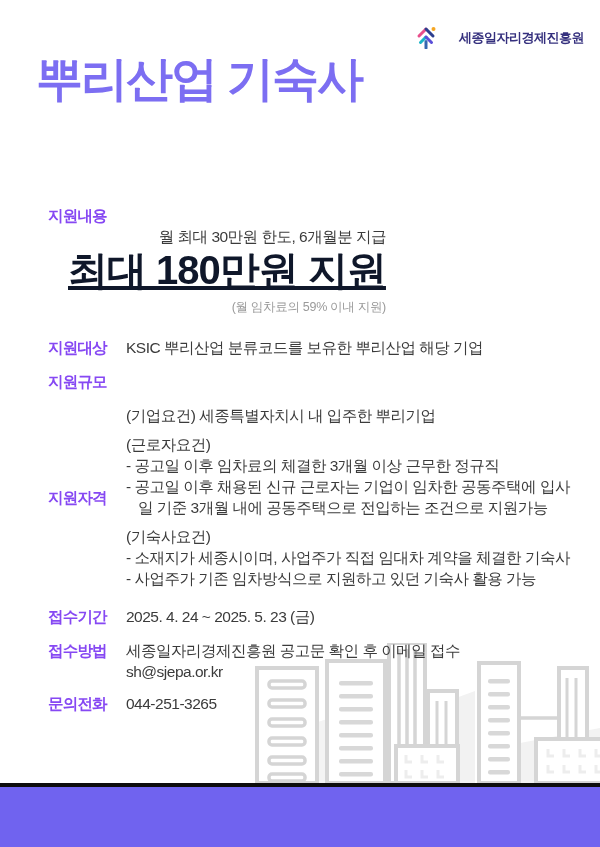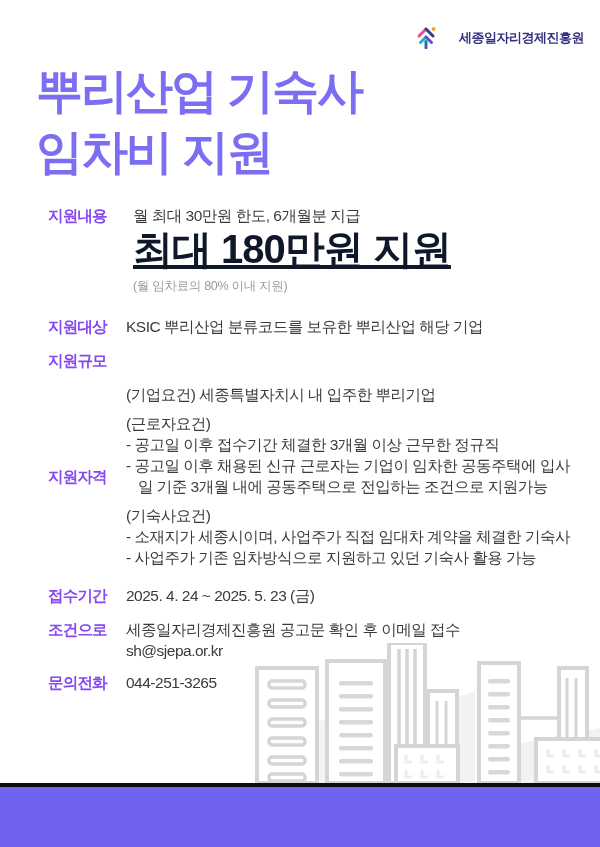--- a/index.html
+++ b/index.html
@@ -6,39 +6,39 @@
   .page{
     width:600px;height:847px;position:relative;margin:0 auto;
     background:#ffffff;overflow:hidden;
     font-family:"Liberation Sans","DejaVu Sans",sans-serif;
   }
   
   .logo{position:absolute;top:26px;right:16px;display:flex;align-items:center;gap:22px;}
   .logo-text{font-size:13px;font-weight:bold;color:#35307E;letter-spacing:-0.5px;}
   
   .title{
-    position:absolute;left:36px;top:60px;
+    position:absolute;left:36px;top:48px;
     font-size:47px;line-height:61px;font-weight:800;
     color:#7C6EF2;letter-spacing:-2px;
   }
   
   .content{position:absolute;left:48px;top:205px;right:20px;z-index:2;}
   .row{display:flex;align-items:flex-start;margin-bottom:13px;}
   .label{
     width:68px;min-width:68px;margin-right:10px;
     font-size:15.5px;font-weight:bold;color:#8648F3;
     letter-spacing:-0.8px;line-height:21px;
   }
   .val{font-size:15.5px;color:#3B3B3B;letter-spacing:-0.5px;line-height:21px;}
   .highlight{
     font-size:40px;line-height:40px;font-weight:800;
     color:#0f172a;letter-spacing:-1px;margin-top:3px;text-decoration:underline;
   }
   .note{font-size:12.5px;color:#9A9A9A;margin-top:7px;letter-spacing:-0.3px;}
-  .row-content{margin-bottom:19px;}
+  .row-content{margin-bottom:19px;flex-direction:column;}
   .sub-title{margin-top:8px;}
   .bullet{padding-left:12px;text-indent:-12px;}
   .group-gap{}
   .row-qual{margin-bottom:17px;align-items:center;}
   
   .skyline{position:absolute;left:0;bottom:64px;width:600px;height:140px;z-index:1;}
   
   .footer-line{position:absolute;left:0;right:0;bottom:60px;height:4px;background:#0D0D0D;z-index:3;}
   .footer-bar{position:absolute;left:0;right:0;bottom:0;height:60px;background:#7063EF;z-index:3;}
 </style>
@@ -56,63 +56,62 @@
         <path d="M4.5,16.5 L10,11" stroke="#1AB5C8" stroke-width="3" fill="none" stroke-linecap="round"></path>
         <path d="M10,11 L15.5,16.5" stroke="#5B4FD8" stroke-width="3" fill="none" stroke-linecap="round"></path>
         <path d="M10,15.5 L10,22" stroke="#3566B0" stroke-width="3" fill="none" stroke-linecap="round"></path>
       </svg>
     </span>
     <span class="logo-text">세종일자리경제진흥원</span>
   </div>
 
   <div class="title">
     <div>뿌리산업 기숙사</div>
-    <div>임차비 지원</div>
   </div>
 
   <div class="content">
 
     <div class="row row-content">
       <div class="label">지원내용</div>
-      <div class="val" style="margin-left:7px;">
+      <div class="val" style="margin-left:20px;text-align:right;">
         <div>월 최대 30만원 한도, 6개월분 지급</div>
         <div class="highlight">최대 180만원 지원</div>
-        <div class="note">(월 임차료의 80% 이내 지원)</div>
+        <div class="note">(월 임차료의 59% 이내 지원)</div>
       </div>
     </div>
 
     <div class="row">
       <div class="label">지원대상</div>
       <div class="val">KSIC 뿌리산업 분류코드를 보유한 뿌리산업 해당 기업</div>
     </div>
 
     <div class="row">
       <div class="label">지원규모</div>
     </div>
 
     <div class="row row-qual">
       <div class="label">지원자격</div>
       <div class="val">
         <div>(기업요건) 세종특별자치시 내 입주한 뿌리기업</div>
         <div class="sub-title">(근로자요건)</div>
-        <div class="bullet">- 공고일 이후 접수기간 체결한 3개월 이상 근무한 정규직</div>
+        <div class="bullet">- 공고일 이후 임차료의 체결한 3개월 이상 근무한 정규직</div>
         <div class="bullet">- 공고일 이후 채용된 신규 근로자는 기업이 임차한 공동주택에 입사일 기준 3개월 내에 공동주택으로 전입하는 조건으로 지원가능</div>
         <div class="sub-title group-gap">(기숙사요건)</div>
         <div class="bullet">- 소재지가 세종시이며, 사업주가 직접 임대차 계약을 체결한 기숙사</div>
         <div class="bullet">- 사업주가 기존 임차방식으로 지원하고 있던 기숙사 활용 가능</div>
       </div>
     </div>
 
     <div class="row">
       <div class="label">접수기간</div>
       <div class="val">2025. 4. 24 ~ 2025. 5. 23 (금)</div>
     </div>
 
     <div class="row" style="margin-bottom:11px;">
-      <div class="label">조건으로</div>
+      <div class="label">접수방법</div>
       <div class="val">
         <div>세종일자리경제진흥원 공고문 확인 후 이메일 접수</div>
         <div>sh@sjepa.or.kr</div>
       </div>
     </div>
 
     <div class="row">
       <div class="label">문의전화</div>
       <div class="val">044-251-3265</div>
     </div>

